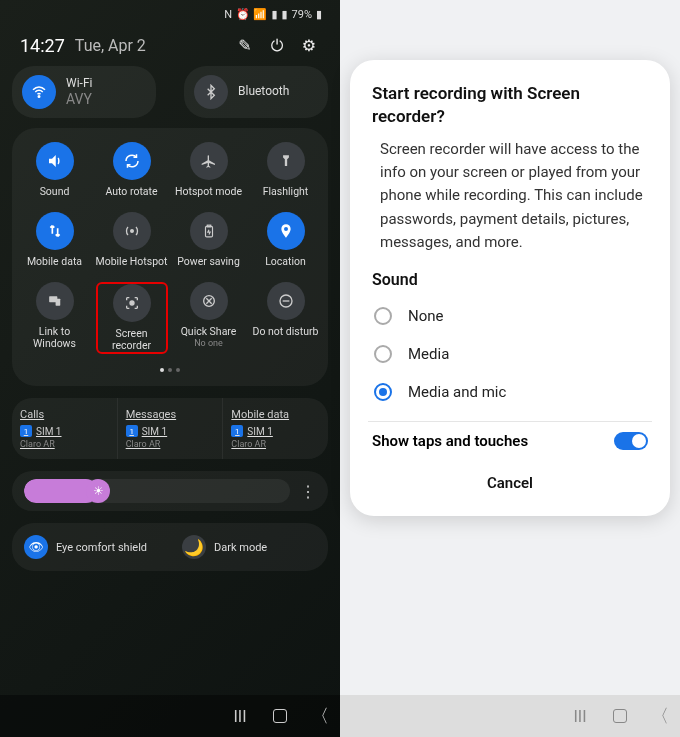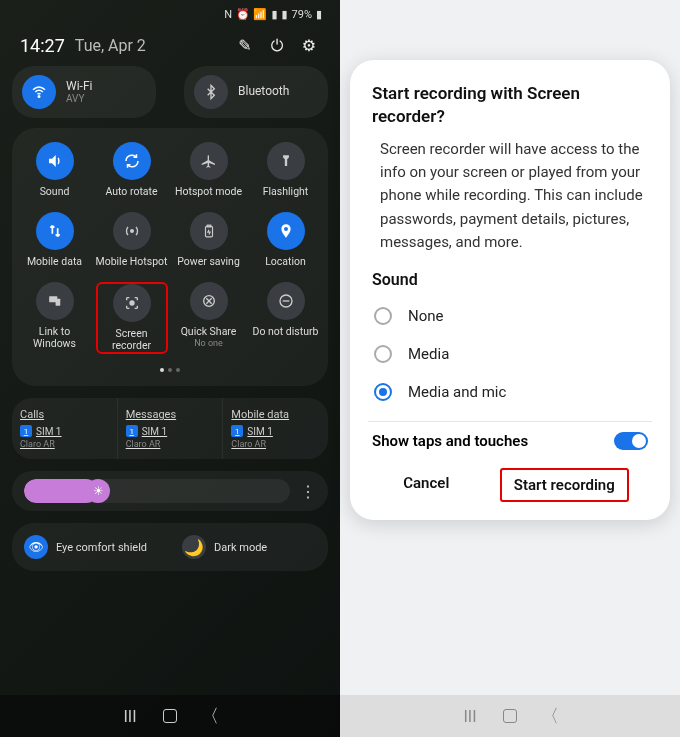--- a/index.html
+++ b/index.html
@@ -14,21 +14,21 @@
   .time { font-size:18px; color:#fff; }
   .date { font-size:16px; color:#bbb; flex:1; }
   .hicon { width:22px; height:22px; display:flex; align-items:center; justify-content:center; color:#eee; font-size:16px; }
   
   .pills { display:flex; gap:28px; }
   .pill { flex:1; background:rgba(255,255,255,0.06); border-radius:22px; height:52px; display:flex; align-items:center; gap:10px; padding:0 10px; }
   .circ { width:34px; height:34px; border-radius:50%; display:flex; align-items:center; justify-content:center; font-size:16px; }
   .blue { background:#1a73e8; color:#fff; }
   .grey { background:#3a3e42; color:#ccc; }
   .pill .lbl { font-size:12px; color:#ddd; line-height:1.1; }
-  .pill .sub { font-size:10px; color:#888; }
+  .pill .sub { font-size:14px; color:#888; }
   
   .tiles { margin-top:10px; background:rgba(255,255,255,0.05); border-radius:24px; padding:14px 4px 14px; }
   .trow { display:flex; justify-content:space-around; margin-bottom:14px; }
   .trow:last-child { margin-bottom:2px; }
   .tile { width:72px; display:flex; flex-direction:column; align-items:center; text-align:center; position:relative; }
   .tile .circ { width:38px; height:38px; margin-bottom:6px; }
   .tile .tl { font-size:10.5px; color:#ddd; line-height:1.15; }
   .tile .ts { font-size:9px; color:#888; }
   .pager { display:flex; justify-content:center; gap:4px; margin-top:4px; }
   .pager span { width:4px; height:4px; border-radius:50%; background:#666; }
@@ -48,21 +48,21 @@
   .track { flex:1; height:24px; background:rgba(255,255,255,0.06); border-radius:12px; position:relative; overflow:hidden; }
   .trackfill { position:absolute; left:0; top:0; bottom:0; width:28%; background:#c77cd9; border-radius:12px; }
   .thumb { position:absolute; left:calc(28% - 12px); top:0; width:24px; height:24px; border-radius:50%; background:#c77cd9; display:flex; align-items:center; justify-content:center; color:#fff; font-size:12px;}
   .dots3 { color:#ccc; font-size:16px; }
   
   .modecard { margin-top:12px; background:rgba(255,255,255,0.05); border-radius:22px; height:48px; display:flex; }
   .mode { flex:1; display:flex; align-items:center; gap:8px; padding:0 12px; }
   .mode .mc { width:24px; height:24px; border-radius:50%; display:flex; align-items:center; justify-content:center; }
   .mode .ml { font-size:11px; color:#ddd; }
   
-  .nav { position:absolute; bottom:0; left:0; right:0; height:42px; display:flex; justify-content:center; align-items:center; font-size:16px; }
+  .nav { position:absolute; bottom:0; left:0; right:0; height:42px; display:flex; justify-content:flex-end; align-items:center; font-size:16px; }
   .left .nav { color:#ccc; background:rgba(0,0,0,0.4); }
   .right .nav { color:#888; background:#ddd; }
   .navbtn { width:40px; height:20px; display:flex; align-items:center; justify-content:center; }
   .sq { width:14px; height:14px; border:1.6px solid currentColor; border-radius:3px; }
   .tri { font-size:18px; }
 
   
   .dialog { margin:60px 10px 0; background:#fff; border-radius:24px; padding:22px 22px 18px; box-shadow:0 4px 20px rgba(0,0,0,.15); }
   .dtitle { font-size:17px; font-weight:600; color:#111; line-height:1.35; margin-bottom:10px; }
   .dbody { font-size:15px; color:#333; line-height:1.55; margin-bottom:16px;margin-left:8px; }
@@ -325,21 +325,20 @@
 
     <div class="divider"></div>
 
     <div class="showrow">
       <span>Show taps and touches</span>
       <div class="toggle"></div>
     </div>
 
     <div class="dbuttons">
       <div class="dbtn">Cancel</div>
-      <div class="dbtn hl2">Start recording</div>
     </div>
   </div>
 
   <div class="nav">
     <div class="navbtn">III</div>
     <div class="navbtn">
         <div class="sq"></div>
       </div>
     <div class="navbtn tri">〈</div>
   </div>

